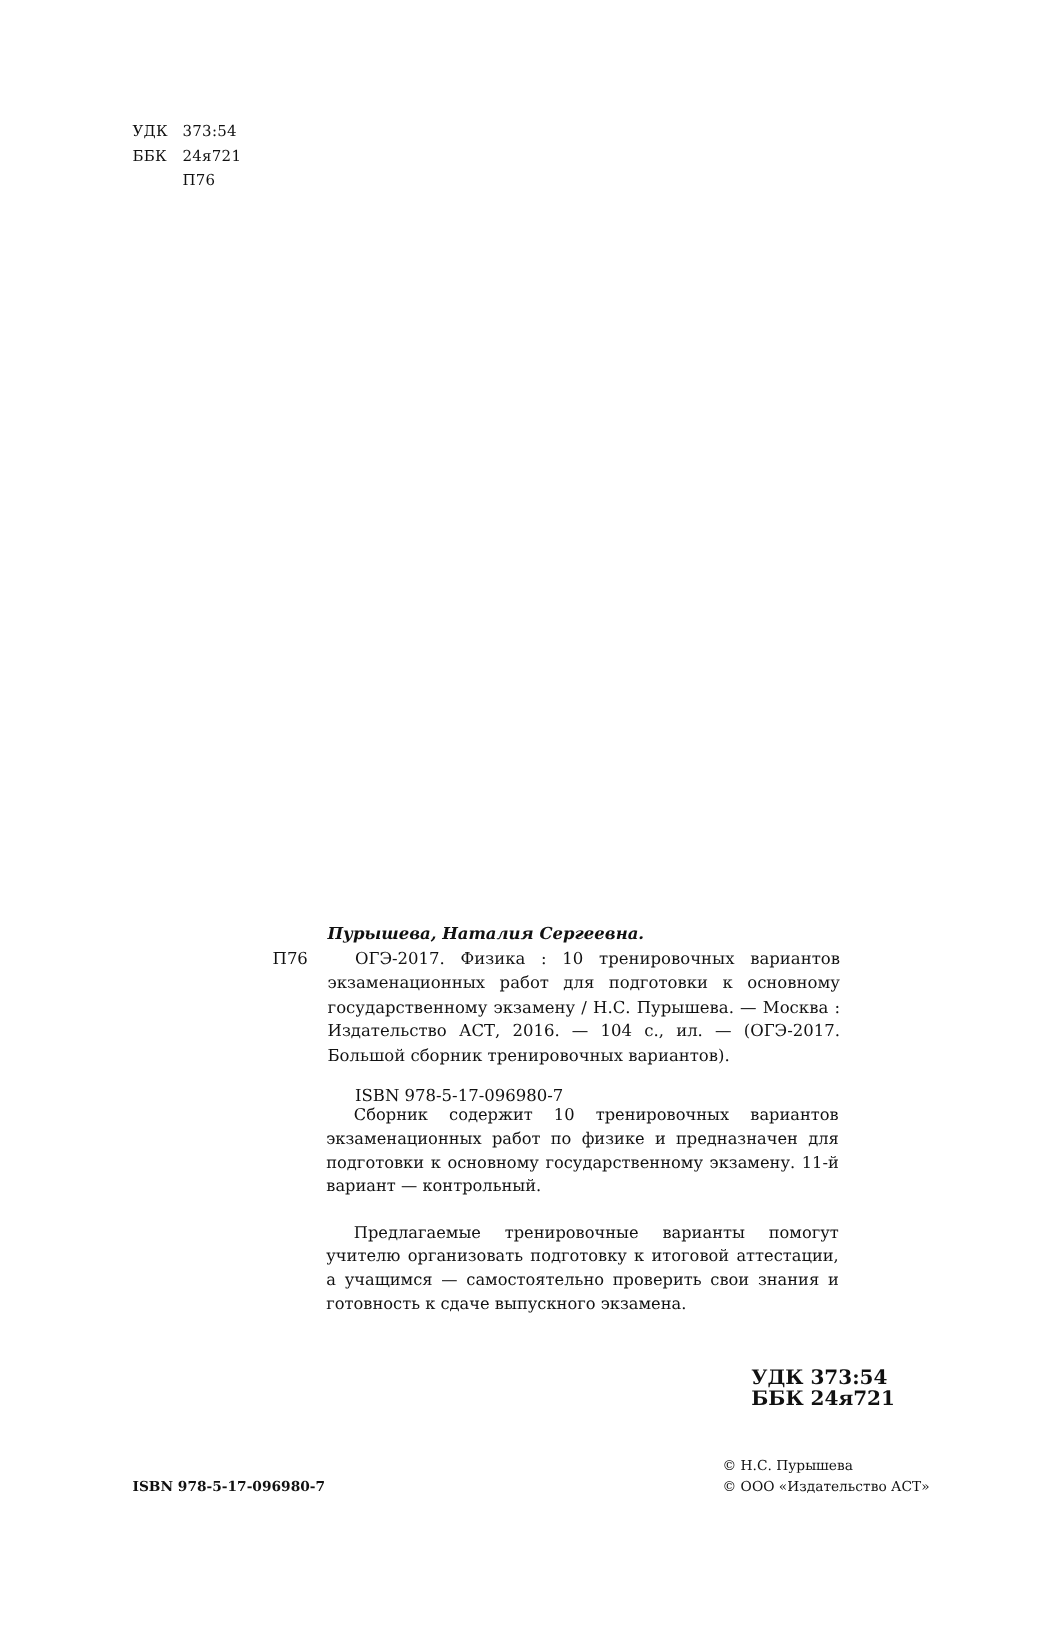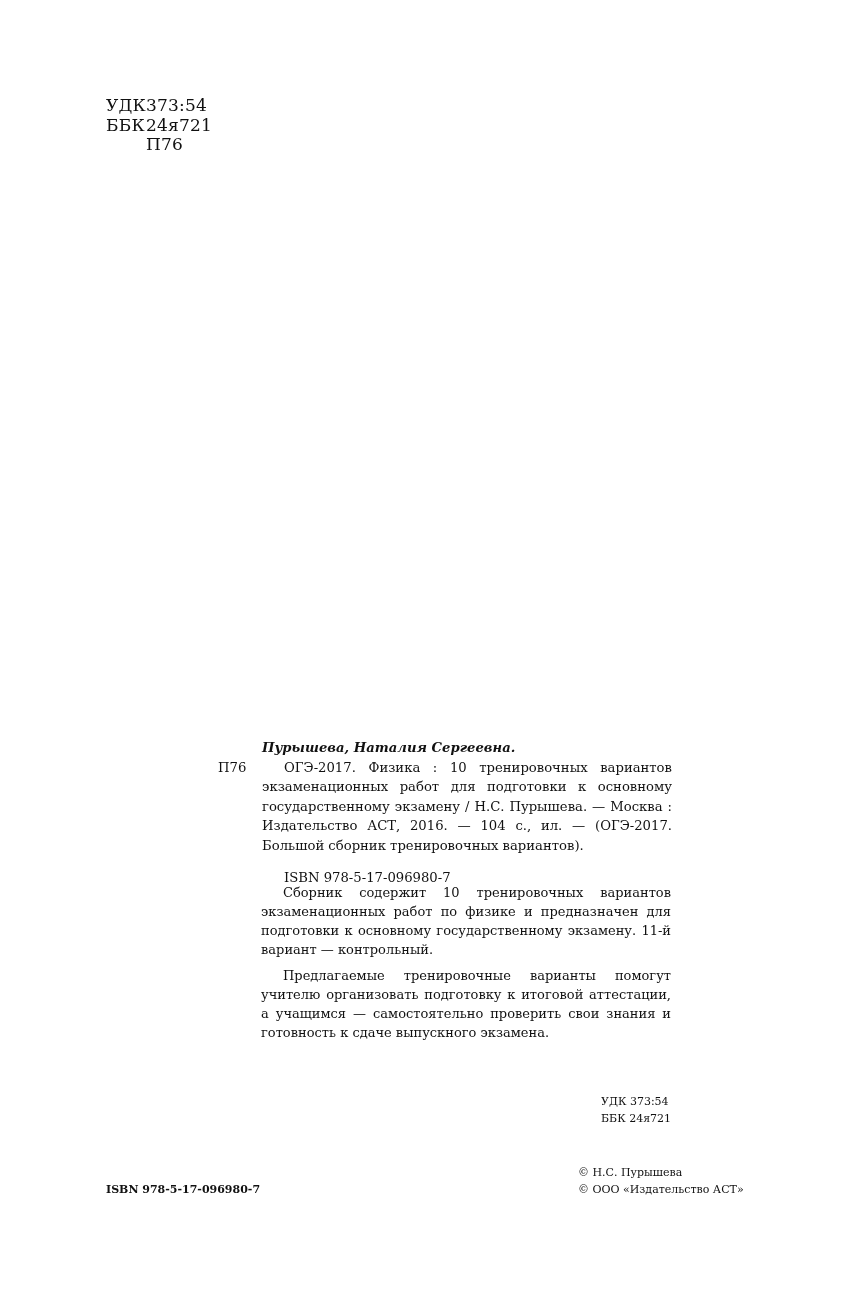--- a/index.html
+++ b/index.html
@@ -20,21 +20,21 @@
       left: 0; top: 0;
       width: 845px;
       height: 1312px;
     }
 
     
     .class-top {
       position: absolute;
       left: 106px;
       top: 96px;
-      font-size: 17px;
+      font-size: 12px;
       line-height: 19.5px;
       letter-spacing: 0.2px;
     }
     .class-row { display: flex; white-space: nowrap; }
     .class-key { width: 40px; display: inline-block; }
     .class-val { display: inline-block; }
 
     
     .biblio {
       position: absolute;
@@ -76,30 +76,30 @@
       width: 410px;
       font-size: 13px;
       line-height: 19px;
     }
     .annotation p {
       margin: 0;
       text-indent: 22px;
       text-align: justify;
       text-align-last: left;
     }
-    .annotation p + p.gap { margin-top: 7px; }
+    .annotation p + p.gap { margin-top: 18px; }
 
     
     .class-bottom {
       position: absolute;
       left: 601px;
       top: 1093px;
-      font-size: 11px;
+      font-size: 16px;
       line-height: 17px;
-      font-weight: normal;
+      font-weight: bold;
       white-space: nowrap;
     }
 
     
     .copyright {
       position: absolute;
       left: 578px;
       top: 1164px;
       font-size: 11px;
       line-height: 17px;

